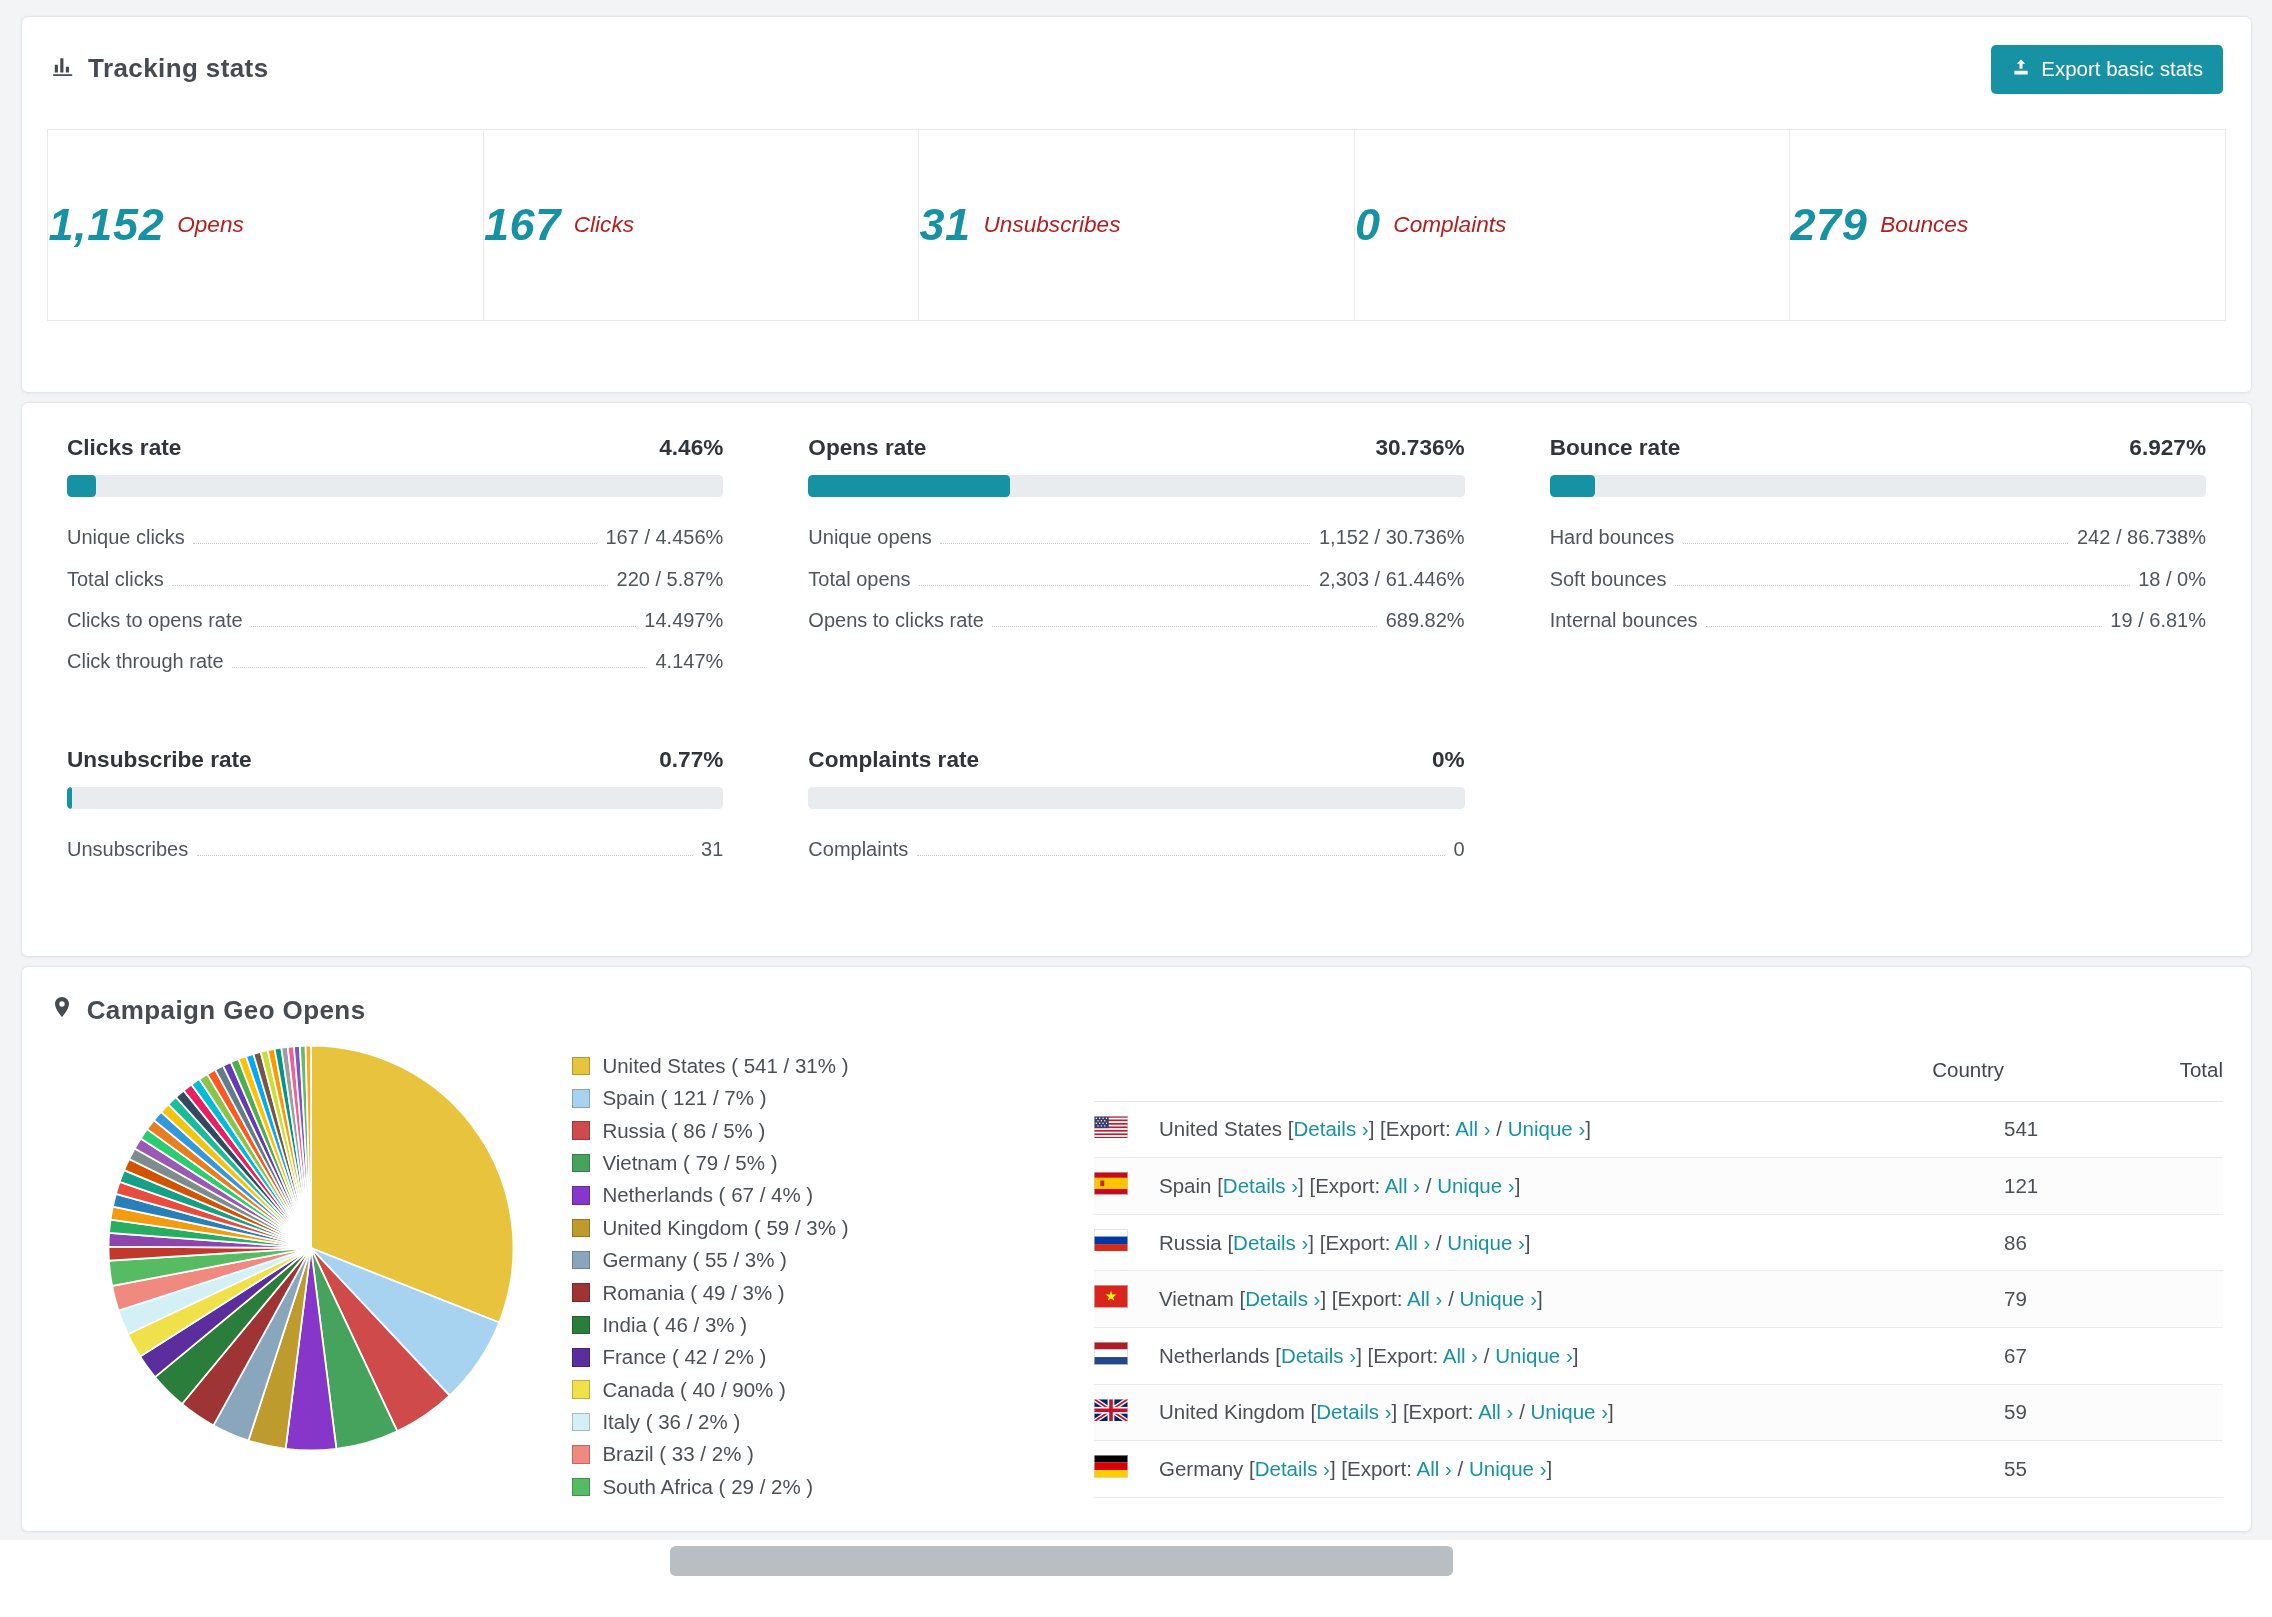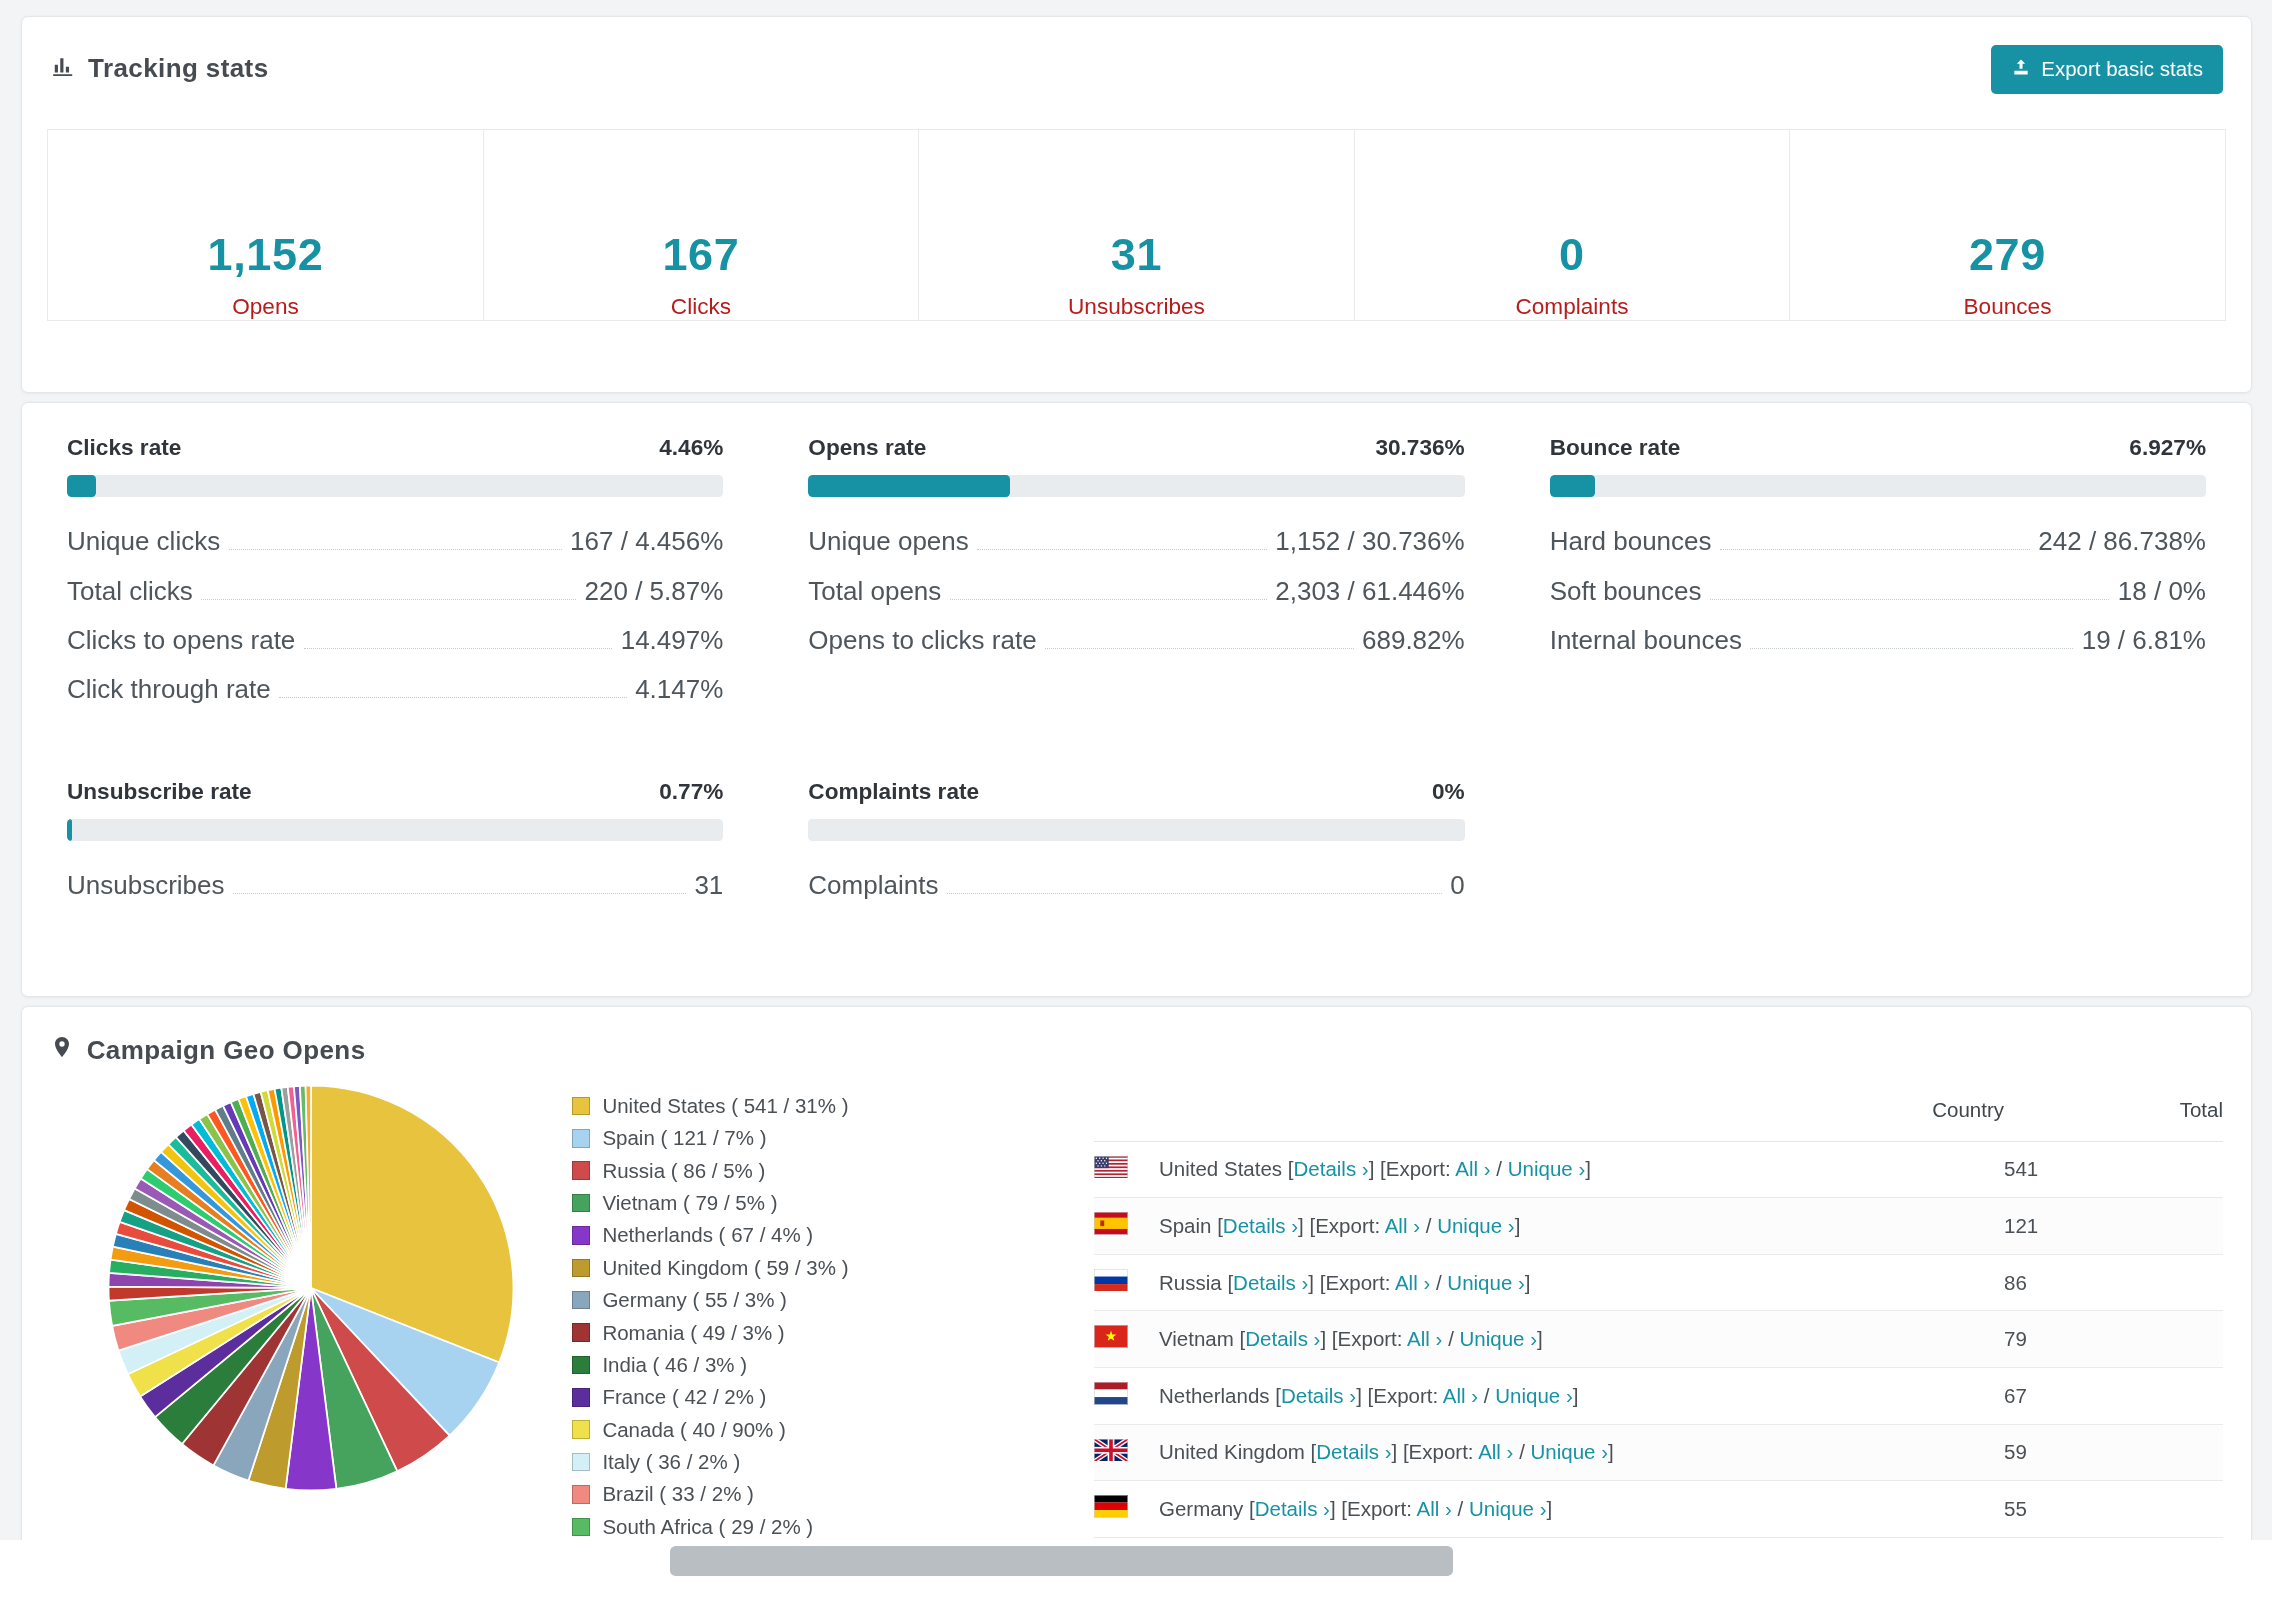--- a/index.html
+++ b/index.html
@@ -32,33 +32,33 @@
   .export-btn {
     display:inline-flex; align-items:center; gap:10px;
     background:var(--accent); color:#fff; border:none; border-radius:5px;
     font-family:inherit; font-size:20.5px; padding:12px 20px; cursor:pointer;
   }
   
   .stats-row { display:flex; margin:0 25.4px 71px; }
   .stat-box {
     flex:1; height:192px; margin-left:-0.7px;
     border:0.7px solid #e9eaeb;
-    display:flex; flex-direction:column; align-items:center; justify-content:flex-end; gap:12.7px;
+    display:flex; align-items:center; justify-content:flex-start; gap:12.7px;font-style:italic;
   }
   .stat-box:first-child { margin-left:0; }
   .stat-value { font-size:45px; font-weight:700; color:var(--accent); letter-spacing:0.7px; }
   .stat-label { font-size:22.6px; color:#b91c1c; }
   
   .rates-inner { padding:32px 45px 85px; }
   .rates-grid { display:grid; grid-template-columns:1fr 1fr 1fr; column-gap:85px; row-gap:64px;text-align:center; }
   .rate-head { display:flex; justify-content:space-between; align-items:baseline; margin-bottom:14px; }
   .rate-title, .rate-value { font-size:22.6px; font-weight:700; color:#2f353a; }
   .progress { height:22.6px; background:#e9ecef; border-radius:4.2px; overflow:hidden; margin-bottom:20px; }
   .progress-fill { height:100%; background:var(--accent); border-radius:4.2px; }
-  .detail-row { display:flex; align-items:baseline; font-size:26px; color:#4e565c; padding:9.2px 0; }
+  .detail-row { display:flex; align-items:baseline; font-size:20px; color:#4e565c; padding:9.2px 0; }
   .detail-label { white-space:nowrap; }
   .dots { flex:1; border-bottom:1.4px dotted #c5cacd; margin:0 8.5px 5px; min-width:21px; }
   .detail-value { white-space:nowrap; }
   
   .geo-header { padding:28px 28px 10px; }
   .geo-body { display:flex; align-items:flex-start; padding:4.2px 28px 28px; }
   .pie-wrap { width:522px; display:flex; justify-content:center; flex:none; }
   svg.pie { width:416px; height:416px; }
   .legend { list-style:none; width:494px; flex:none; padding-top:10px; }
   .legend li { display:flex; align-items:center; gap:12px; font-size:20.5px; color:#4a5055; padding:4.2px 0; cursor:pointer; }

